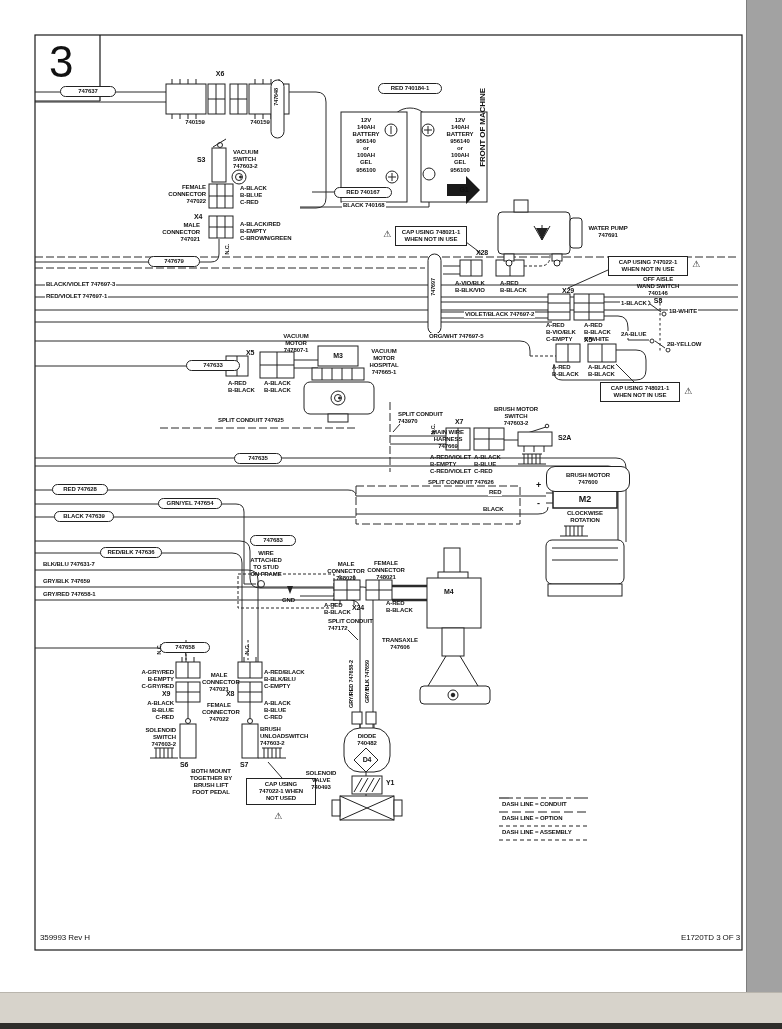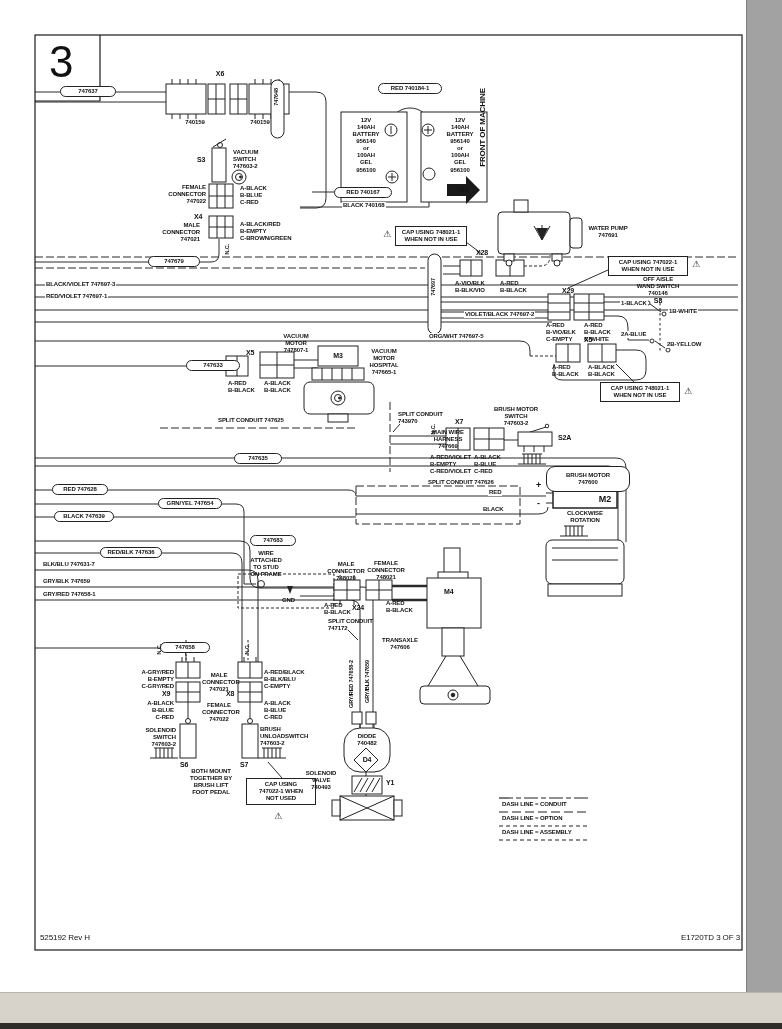--- a/index.html
+++ b/index.html
@@ -383,21 +383,21 @@
 <div class="t" style="left:474px;top:454px;width:36px">A-BLACK
 B-BLUE
 C-RED</div>
 <div class="t c" style="left:488px;top:406px;width:56px">BRUSH MOTOR
 SWITCH
 747603-2</div>
 <div class="t f7" style="left:558px;top:434px">S2A</div>
 
 <div class="t rb" style="left:546px;top:466px;width:84px;height:26px">BRUSH MOTOR
 747600</div>
-<div class="t c f9" style="left:576px;top:494px;width:58px">M2</div>
+<div class="t c f9" style="left:556px;top:494px;width:58px">M2</div>
 <div class="t c" style="left:556px;top:510px;width:58px">CLOCKWISE
 ROTATION</div>
 <div class="t f9" style="left:536px;top:480px">+</div>
 <div class="t f9" style="left:537px;top:498px">-</div>
 <div class="t wbg" style="left:488px;top:489px">RED</div>
 <div class="t wbg" style="left:482px;top:506px">BLACK</div>
 
 <div class="t ov" style="left:234px;top:453px;width:48px">747635</div>
 <div class="t ov" style="left:52px;top:484px;width:56px">RED 747628</div>
 <div class="t ov" style="left:158px;top:498px;width:64px">GRN/YEL 747654</div>
@@ -479,21 +479,21 @@
 <div class="t c f7" style="left:354px;top:756px;width:26px">D4</div>
 <div class="t c" style="left:300px;top:770px;width:42px">SOLENOID
 VALVE
 740493</div>
 <div class="t f7" style="left:386px;top:779px">Y1</div>
 
 <div class="t" style="left:502px;top:801px">DASH LINE = CONDUIT</div>
 <div class="t" style="left:502px;top:815px">DASH LINE = OPTION</div>
 <div class="t" style="left:502px;top:829px">DASH LINE = ASSEMBLY</div>
 
-<div class="t f8" style="left:40px;top:933px;font-weight:400">525192 Rev H</div>
+<div class="t f8" style="left:40px;top:933px;font-weight:400">359993 Rev H</div>
 <div class="t f8 r" style="left:640px;top:933px;width:100px;font-weight:400">E1720TD 3 OF 3</div>
 
 <div class="toolbar">
   
   
   
   
   
   
   

